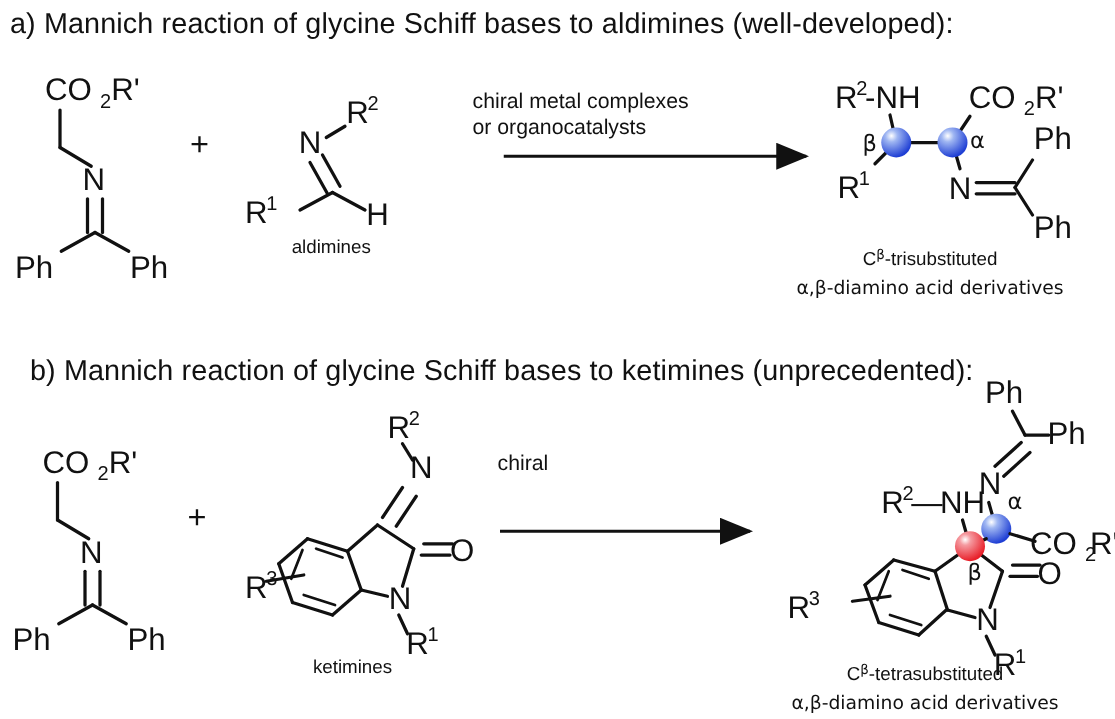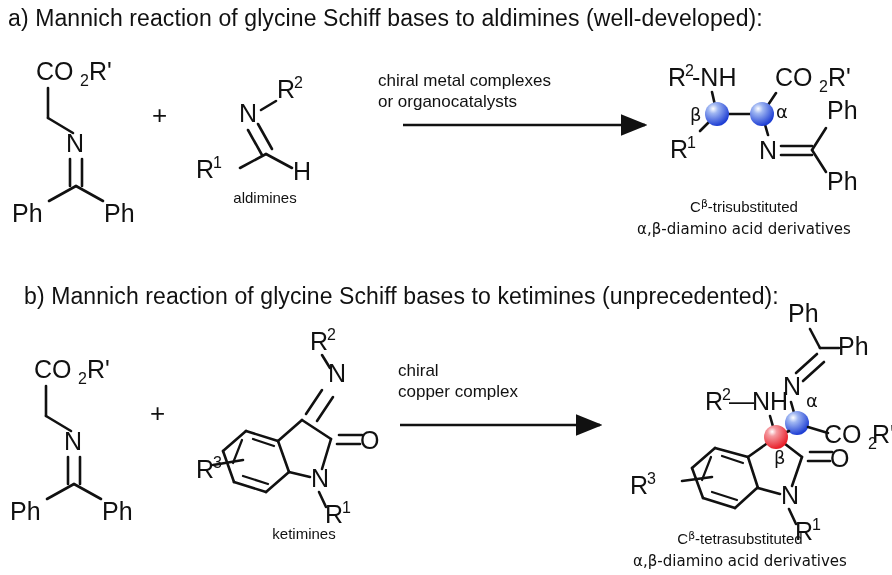--- a/index.html
+++ b/index.html
@@ -19,21 +19,21 @@
     position:absolute;text-align:left;font-size:17px;line-height:21px;
     white-space:nowrap;color:#111;
   }
   #cond-a{left:378px;top:70px;width:295px;}
   #cond-b{left:398px;top:360px;width:230px;}
   .caption{
     position:absolute;text-align:center;font-size:15px;line-height:23px;
     white-space:nowrap;color:#111;
   }
   #cap-aldimines{left:200px;top:186px;width:130px;}
-  #cap-ketimines{left:234px;top:522px;width:140px;}
+  #cap-ketimines{left:212px;top:522px;width:140px;}
   #cap-prod-a{left:596px;top:192px;width:296px;}
   #cap-prod-b{left:588px;top:524px;width:304px;}
   sup{font-size:0.72em;vertical-align:0.45em;}
   .gk{font-family:"DejaVu Sans", sans-serif;}
   svg text{font-family:"Liberation Sans", sans-serif;fill:#111;}
   .atom{font-size:25px;}
   .rsup{font-size:16px;}
   .greek{font-family:"DejaVu Sans", sans-serif;font-size:18px;}
   .bond{stroke:#111;stroke-width:2.6;fill:none;stroke-linecap:round;}
   .bond-thin{stroke:#111;stroke-width:2.2;fill:none;stroke-linecap:round;}
@@ -50,21 +50,20 @@
 
 <div class="plus" id="plus-a">+</div>
 <div class="plus" id="plus-b">+</div>
 
 <div class="cond" id="cond-a">
   <div>chiral metal complexes</div>
   <div>or organocatalysts</div>
 </div>
 <div class="cond" id="cond-b">
   <div>chiral</div>
-  <div>copper complex</div>
 </div>
 
 <div class="caption" id="cap-aldimines">aldimines</div>
 <div class="caption" id="cap-ketimines">ketimines</div>
 
 <div class="caption" id="cap-prod-a">
   <div><span>C</span><sup class="gk">β</sup><span>-trisubstituted</span></div>
   <div class="gk">α,β-diamino acid derivatives</div>
 </div>
 

